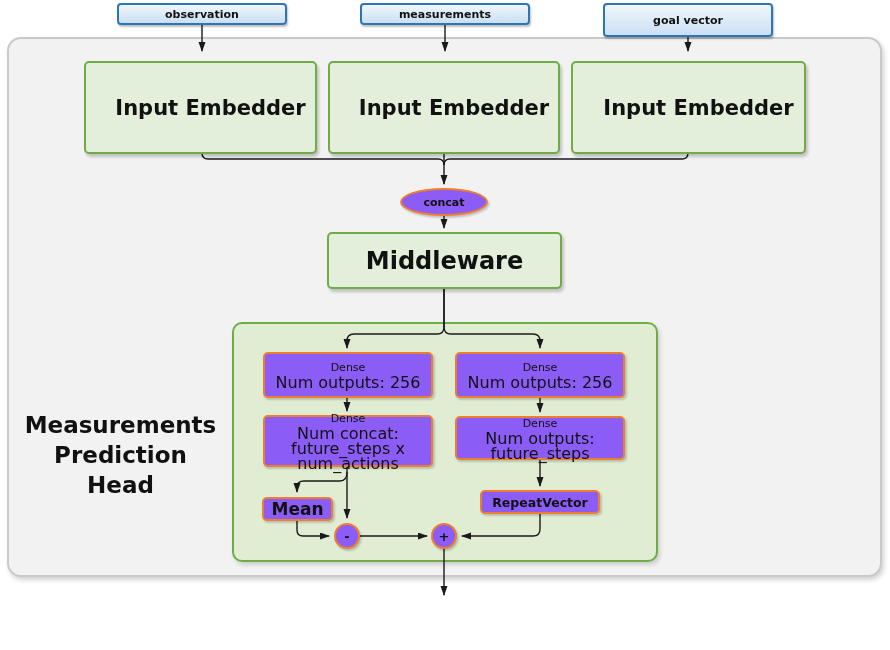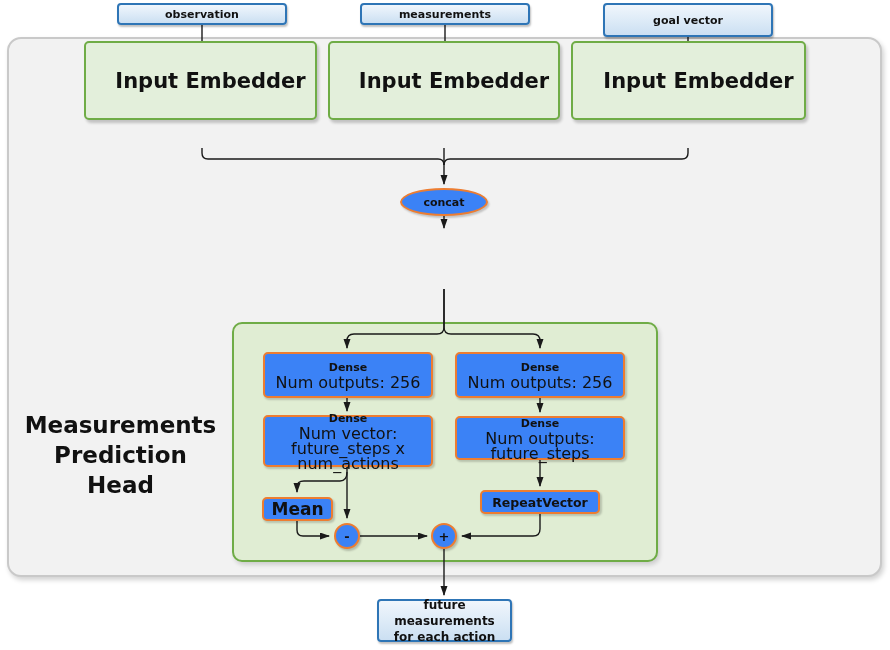--- a/index.html
+++ b/index.html
@@ -29,39 +29,39 @@
     border:2px solid #2E75B6;border-radius:4px;
     box-shadow:1px 2px 2px rgba(0,0,0,.25);
     font-weight:bold;font-size:11px;
   }
   .green{
     background:#E3EFDB;border:2.5px solid #6FAC46;border-radius:5px;
     box-shadow:2px 3px 3px rgba(0,0,0,.2);
     font-weight:bold;
   }
   .orange{
-    background:#3b82f6;border:2.5px solid #ED7D31;border-radius:5px;
+    background:#8b5cf6;border:2.5px solid #ED7D31;border-radius:5px;
     box-shadow:1.5px 2px 2px rgba(0,0,0,.18);
   }
-  .embedder{top:41px;height:79px;font-size:21px;padding-left:20px;}
+  .embedder{top:61px;height:93px;font-size:21px;padding-left:20px;}
   .e1{left:84px;width:233px;} .e2{left:328px;width:232px;} .e3{left:571px;width:235px;}
   .in1{left:117px;top:3px;width:170px;height:22px;}
   .in2{left:360px;top:3px;width:170px;height:22px;}
   .in3{left:603px;top:3px;width:170px;height:34px;}
   .concat{
     left:400px;top:188px;width:88px;height:28px;border-radius:50%;
     font-weight:bold;font-size:11px;box-shadow:1.5px 2px 2px rgba(0,0,0,.2);
   }
   .middleware{left:327px;top:232px;width:235px;height:57px;font-size:24px;}
   .head-title{
     left:18px;top:410px;width:205px;text-align:center;
     font-weight:bold;font-size:23px;line-height:30px;
   }
   .dense{flex-direction:column;line-height:15px;}
-  .dense .t{font-weight:bold;font-size:11px;}
+  .dense .t{font-weight:normal;font-size:11px;}
   .dense .s{font-size:16px;}
   .dl1{left:263px;top:352px;width:170px;height:46px;}
   .dr1{left:455px;top:352px;width:170px;height:46px;}
   .dl2{left:263px;top:415px;width:170px;height:52px;}
   .dr2{left:455px;top:416px;width:170px;height:44px;}
   .mean{left:262px;top:497px;width:71px;height:24px;font-weight:bold;font-size:17px;}
   .repeat{left:480px;top:490px;width:120px;height:24px;font-weight:bold;font-size:12.5px;text-align:right;}
   .op{
     width:26px;height:26px;border-radius:50%;
     font-weight:bold;font-size:13px;line-height:13px;
@@ -134,37 +134,40 @@
     <span>Input Embedder</span>
   </div>
   <div class="abs node green embedder e3">
     <span>Input Embedder</span>
   </div>
 
   <div class="abs node orange concat">
     <span>concat</span>
   </div>
 
+  <div class="abs node green middleware">
+    <span>Middleware</span>
+  </div>
 
   <div class="abs head-title">
     <div>Measurements</div>
     <div>Prediction Head</div>
   </div>
 
   <div class="abs node orange dense dl1">
     <div class="t">Dense</div>
     <div class="s">Num outputs: 256</div>
   </div>
   <div class="abs node orange dense dr1">
     <div class="t">Dense</div>
     <div class="s">Num outputs: 256</div>
   </div>
   <div class="abs node orange dense dl2">
     <div class="t">Dense</div>
-    <div class="s">Num vector:</div>
+    <div class="s">Num concat:</div>
     <div class="s">future_steps x num_actions</div>
   </div>
   <div class="abs node orange dense dr2">
     <div class="t">Dense</div>
     <div class="s">Num outputs: future_steps</div>
   </div>
 
   <div class="abs node orange mean">
     <span>Mean</span>
   </div>
@@ -172,18 +175,14 @@
     <span>RepeatVector</span>
   </div>
 
   <div class="abs node orange op minus">
     <span>-</span>
   </div>
   <div class="abs node orange op plus">
     <span>+</span>
   </div>
 
-  <div class="abs node blue outbox">
-    <div>future measurements</div>
-    <div>for each action</div>
-  </div>
 
 </div>
 
 </body></html>

